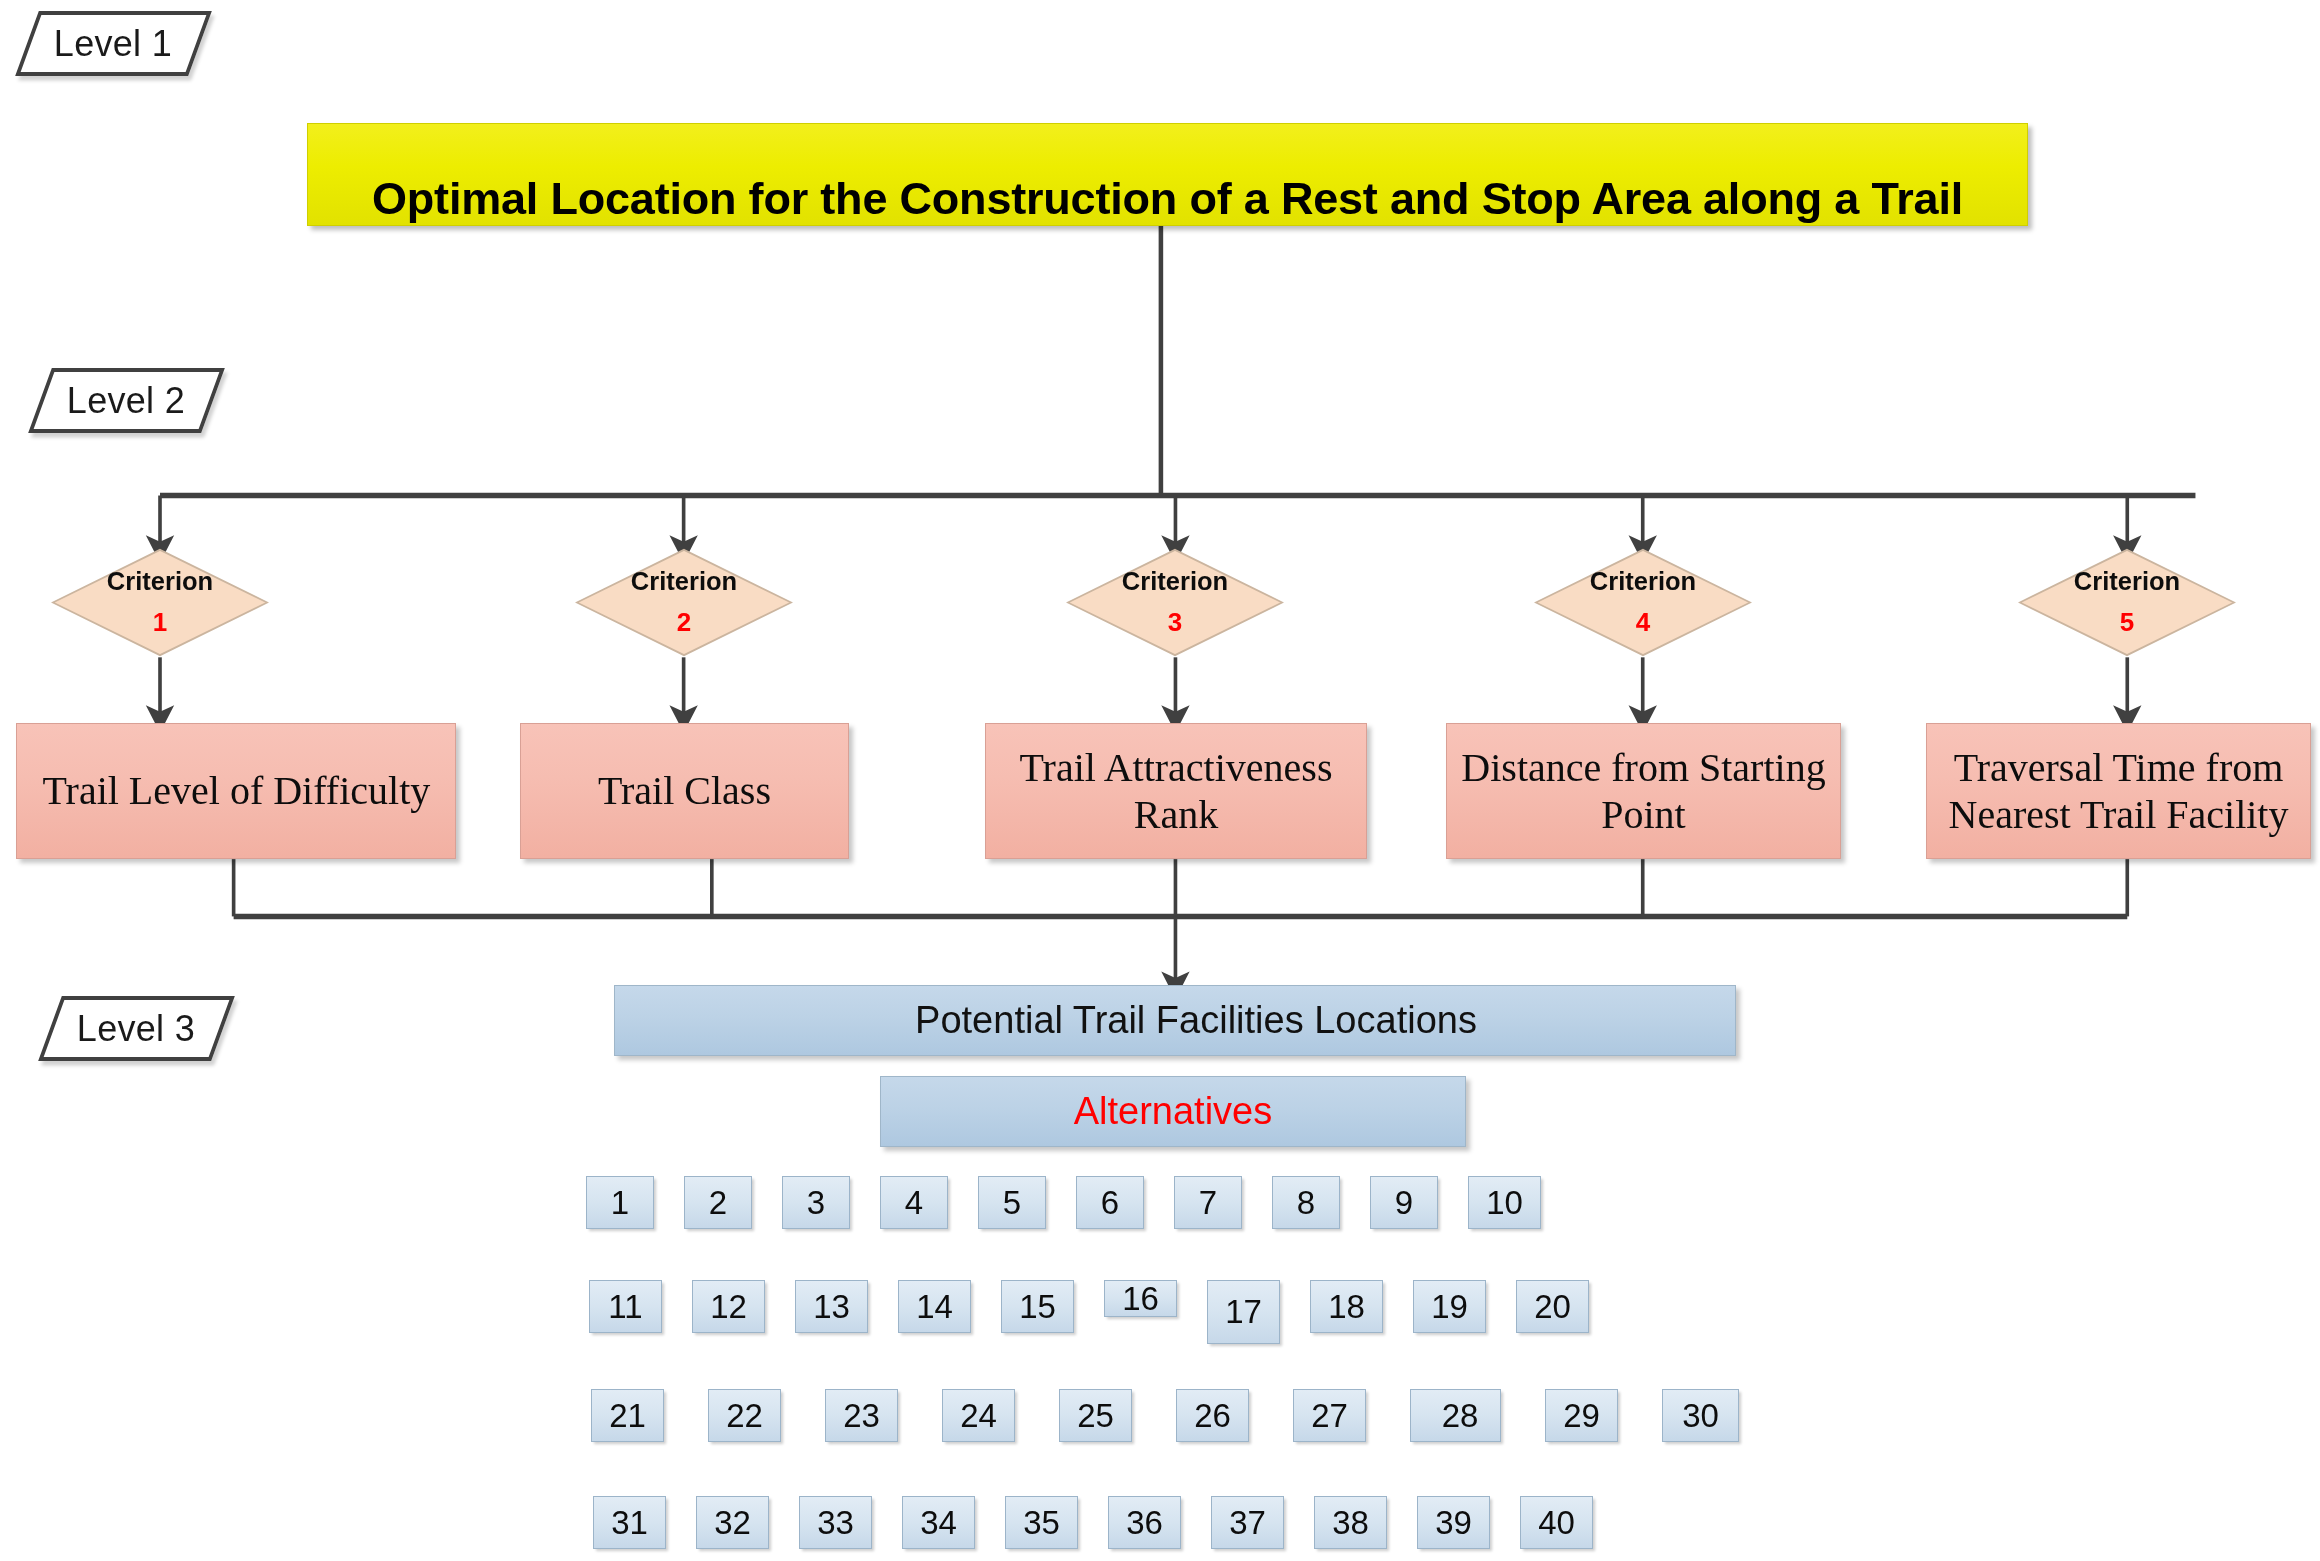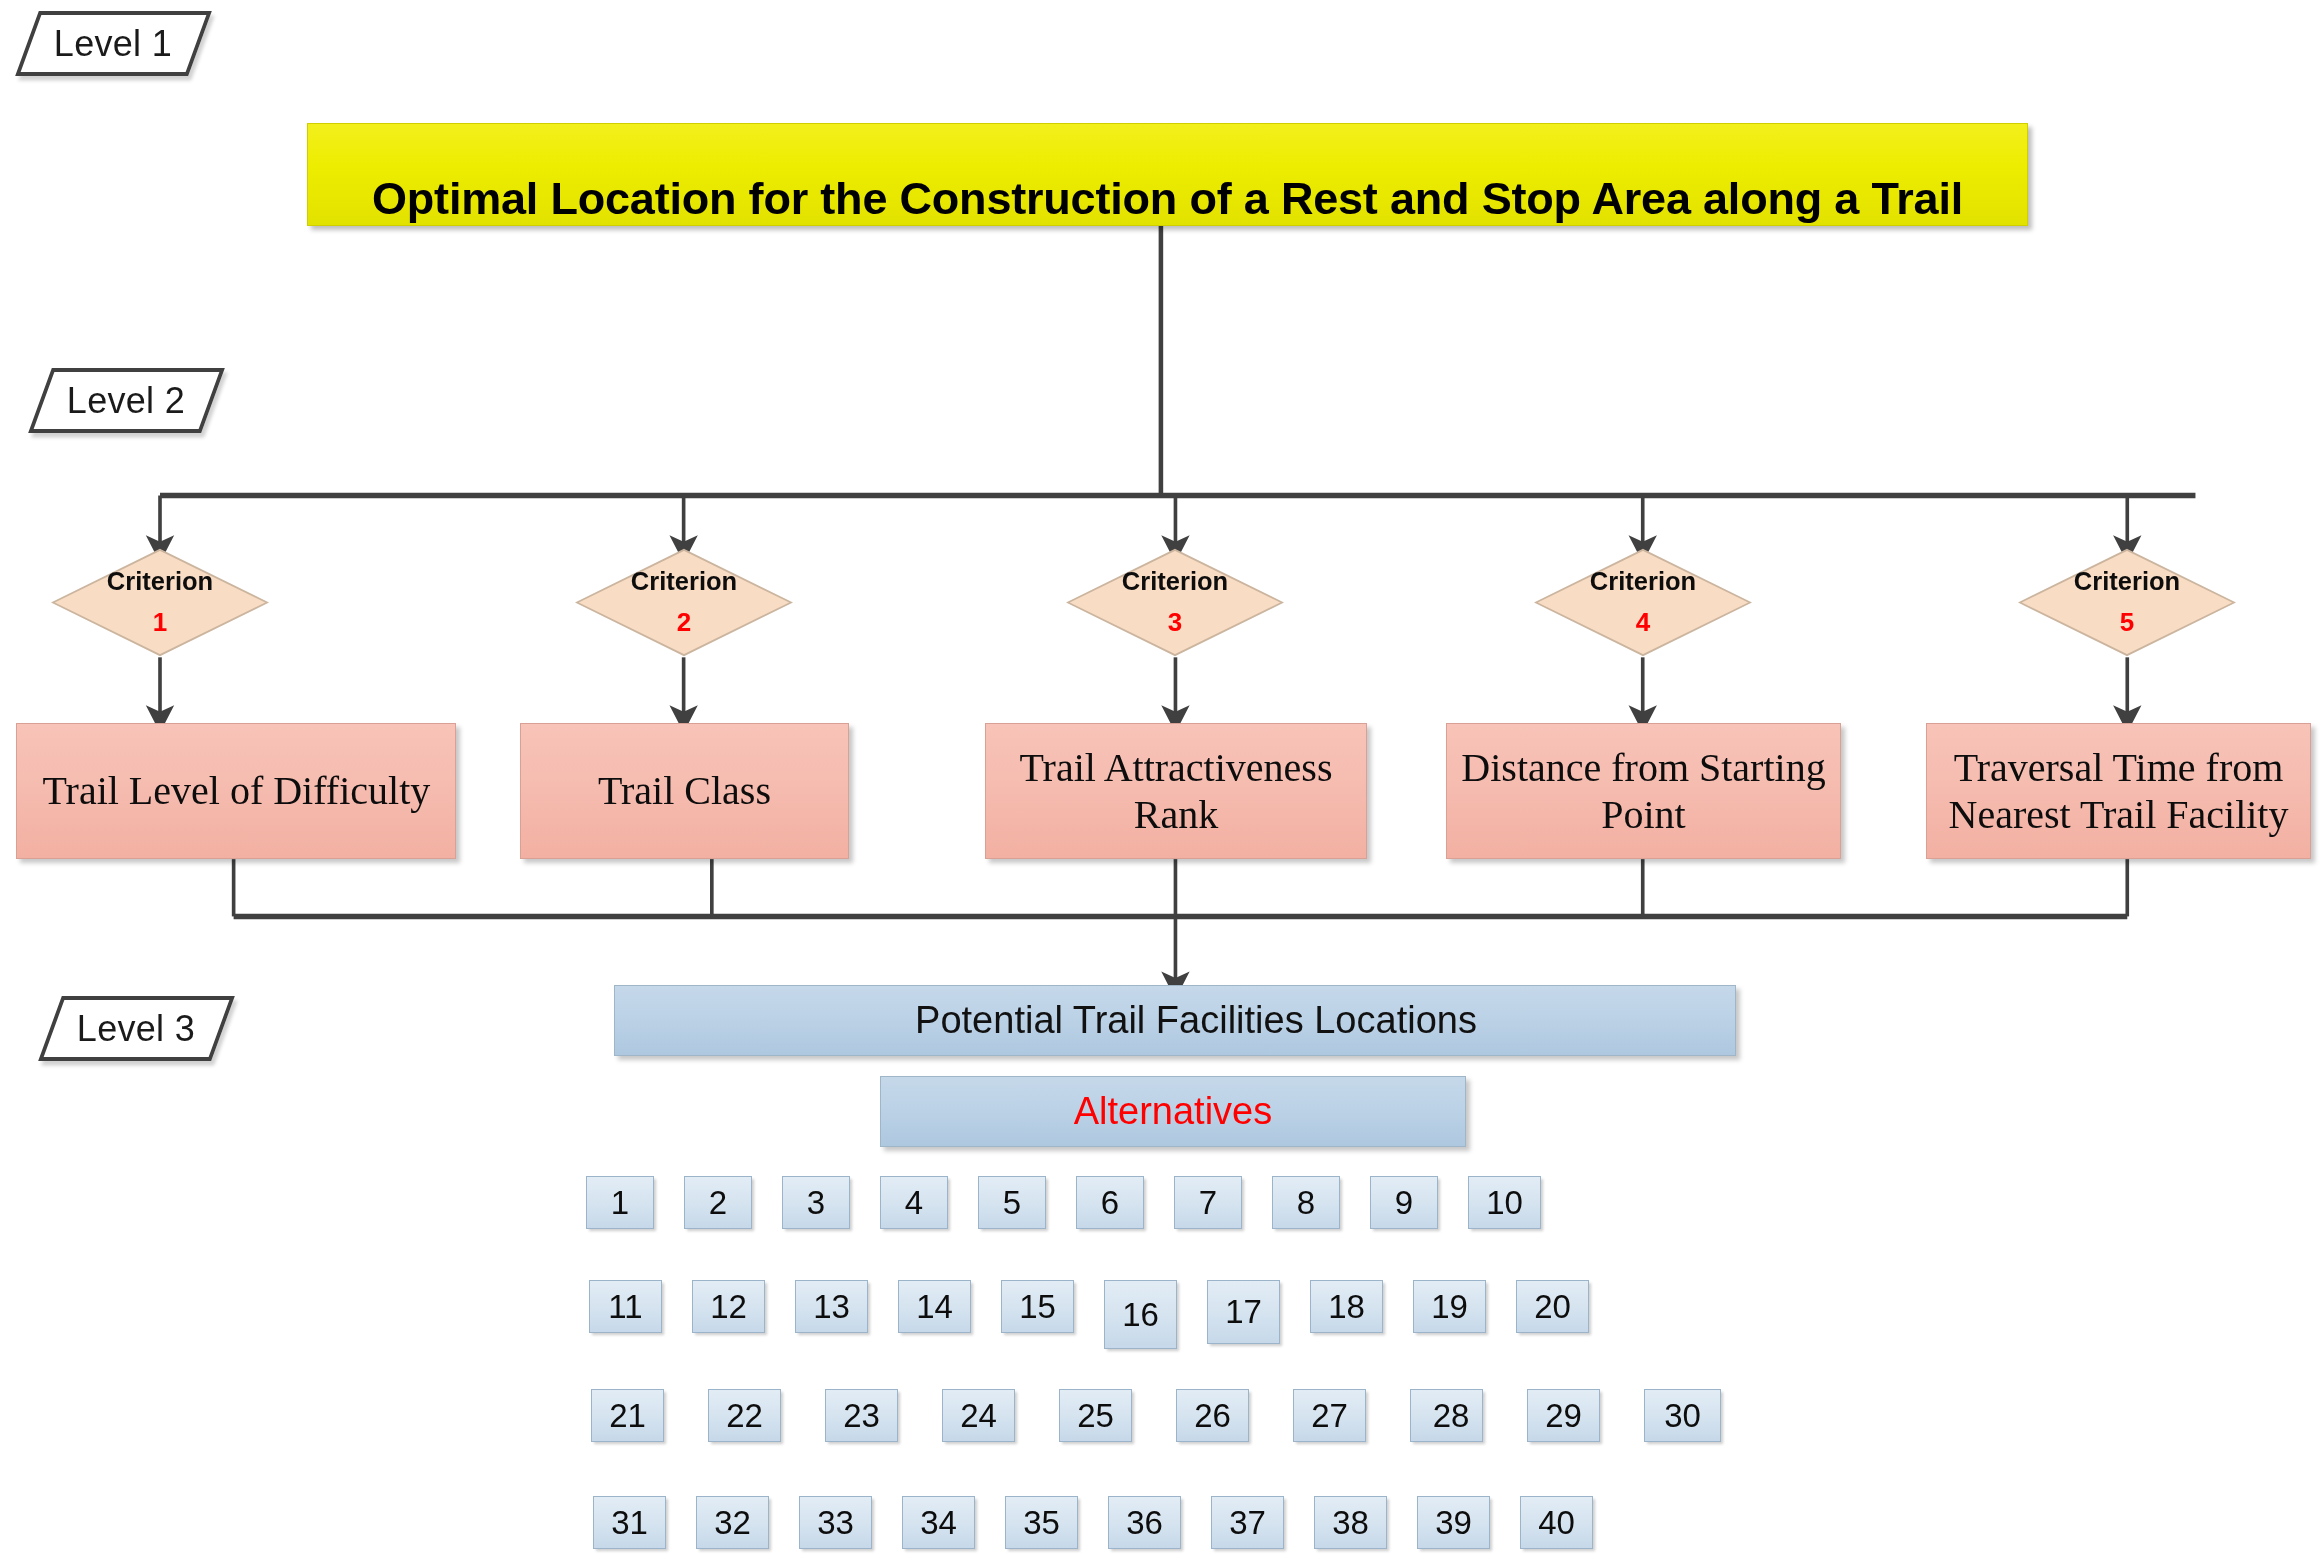--- a/index.html
+++ b/index.html
@@ -340,21 +340,21 @@
       </div>
     <div class="alt-chip" style="width:73px; height:53px;">
       <span>13</span>
       </div>
     <div class="alt-chip" style="width:73px; height:53px;">
       <span>14</span>
       </div>
     <div class="alt-chip" style="width:73px; height:53px;">
       <span>15</span>
       </div>
-    <div class="alt-chip" style="width:73px; height:69px;justify-content:center;">
+    <div class="alt-chip" style="width:73px; height:37px;justify-content:center;">
       <span>16</span>
       </div>
     <div class="alt-chip" style="width:73px; height:64px;">
       <span>17</span>
       </div>
     <div class="alt-chip" style="width:73px; height:53px;">
       <span>18</span>
       </div>
     <div class="alt-chip" style="width:73px; height:53px;">
       <span>19</span>
@@ -379,21 +379,21 @@
       </div>
     <div class="alt-chip" style="width:73px; height:53px;">
       <span>25</span>
       </div>
     <div class="alt-chip" style="width:73px; height:53px;">
       <span>26</span>
       </div>
     <div class="alt-chip" style="width:73px; height:53px;">
       <span>27</span>
       </div>
-    <div class="alt-chip" style="width:73px; height:53px;padding-left:9px;">
+    <div class="alt-chip" style="width:91px; height:53px;padding-left:9px;">
       <span>28</span>
       </div>
     <div class="alt-chip" style="width:73px; height:53px;">
       <span>29</span>
       </div>
     <div class="alt-chip" style="width:77px; height:53px;">
       <span>30</span>
       </div>
   </div>
 

